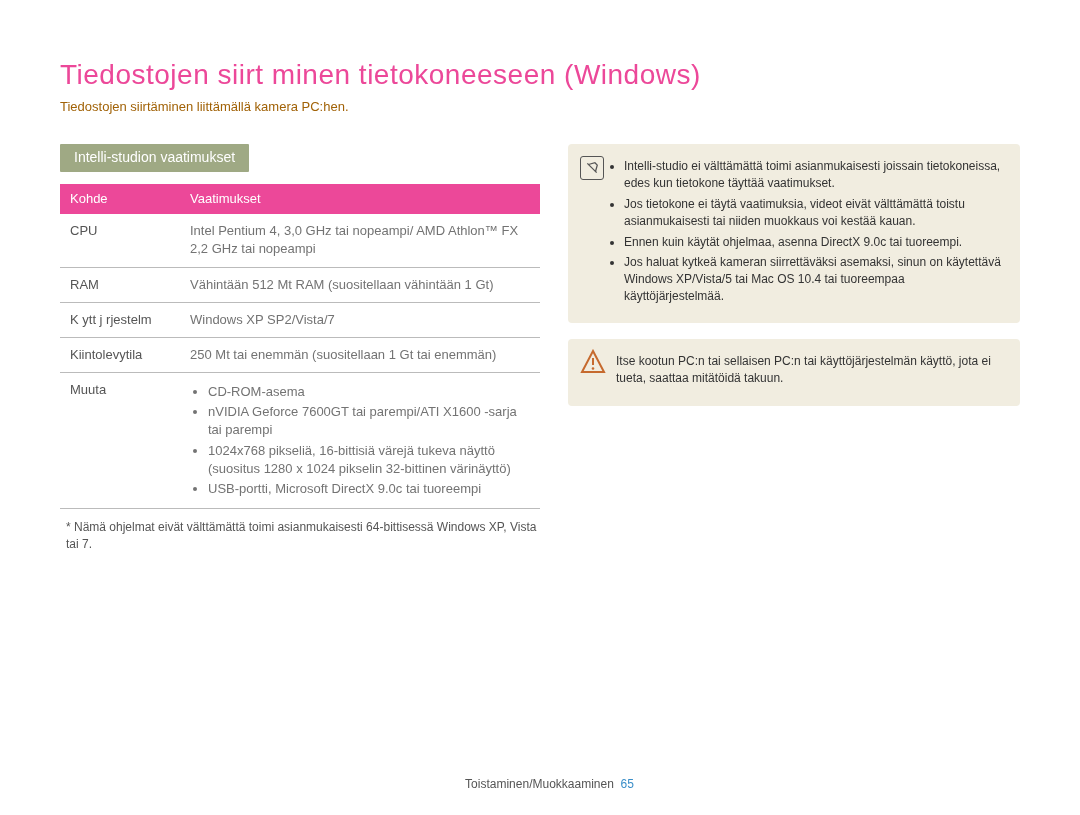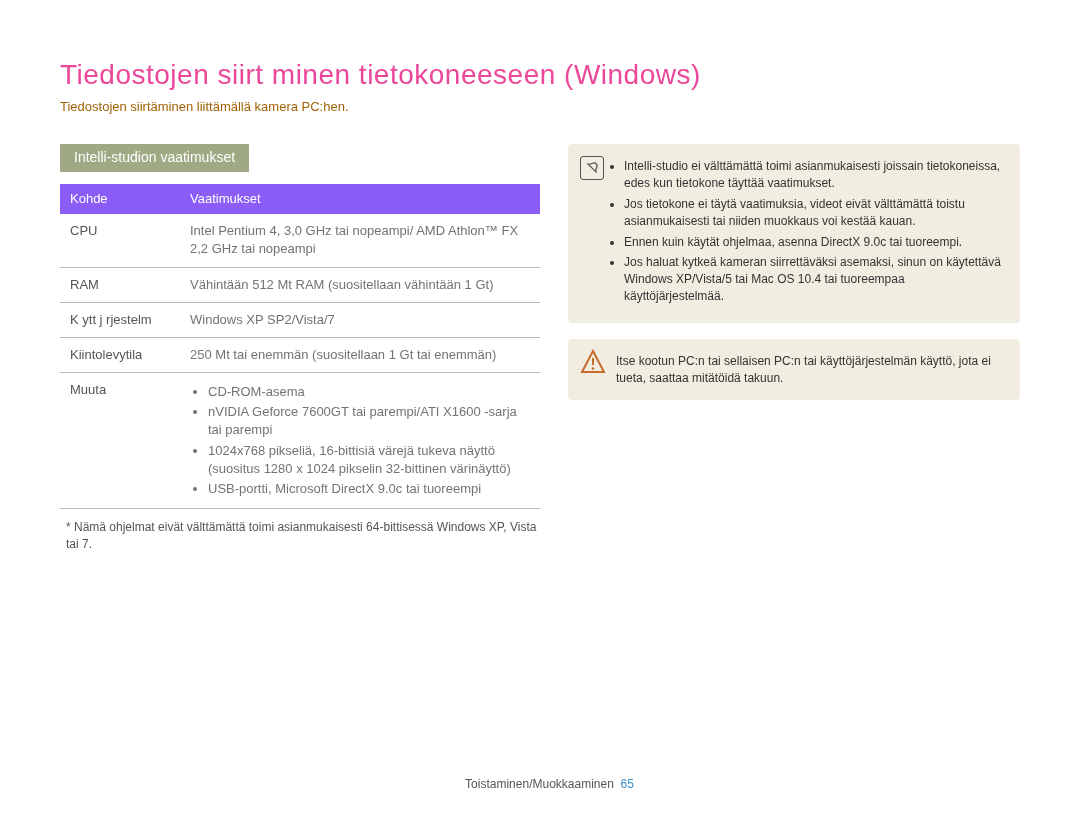--- a/index.html
+++ b/index.html
@@ -32,21 +32,21 @@
     .section-heading {
       display: inline-block;
       background: #9fa984;
       color: #fff;
       font-size: 14px;
       padding: 4px 14px;
       border-radius: 1px;
       margin-bottom: 12px;
     }
     table { width: 100%; border-collapse: collapse; }
-    thead tr { background: #8b5cf6; }
+    thead tr { background: #ec4899; }
     thead th {
       color: #fff;
       font-weight: 400;
       text-align: left;
       padding: 6px 10px;
       font-size: 13px;
     }
     tbody td {
       border-bottom: 1px solid #bbb;
       padding: 8px 10px;
@@ -75,21 +75,21 @@
     .info-icon-box {
       position: absolute; left: 12px; top: 12px;
       width: 24px; height: 24px;
       border: 1.5px solid #555; border-radius: 3px;
       display: flex; align-items: center; justify-content: center;
     }
     .info-icon-box svg { width: 14px; height: 14px; }
     .warn-box {
       background: #f1ede0;
       border-radius: 4px;
-      padding: 14px 16px 14px 48px;
+      padding: 14px 16px 20px 48px;
       position: relative;
     }
     .warn-box p { font-size: 12px; color: #333; }
     .warn-icon-box {
       position: absolute; left: 12px; top: 10px;
       width: 26px; height: 26px;
     }
     .page-footer {
       position: absolute;
       bottom: 22px;

